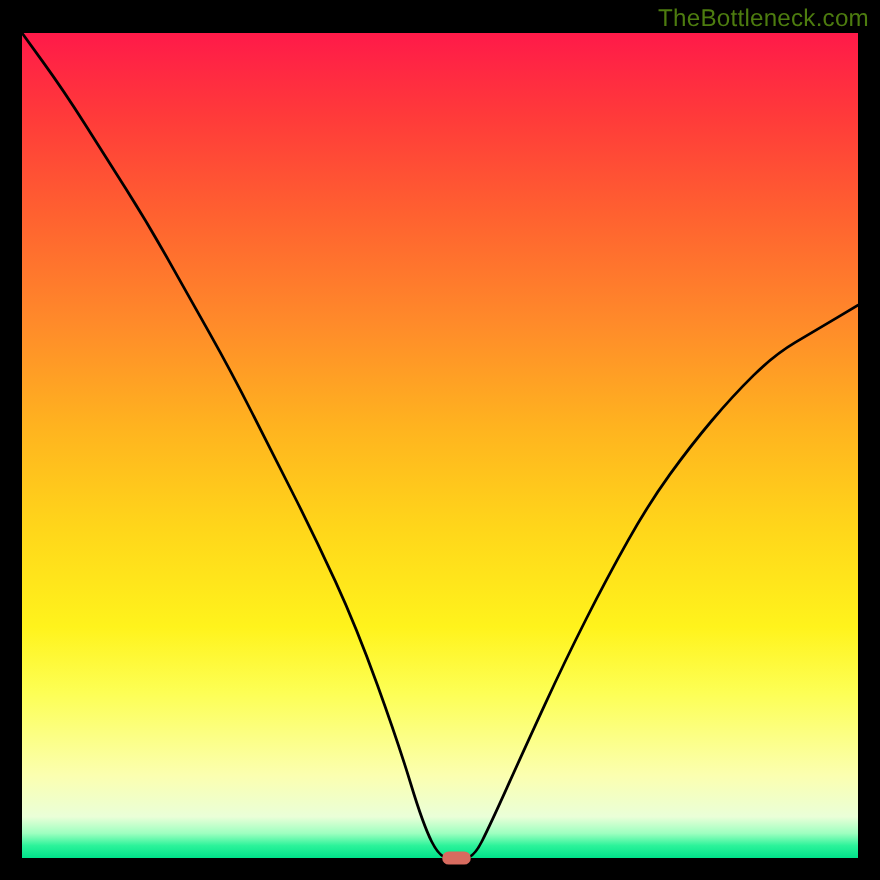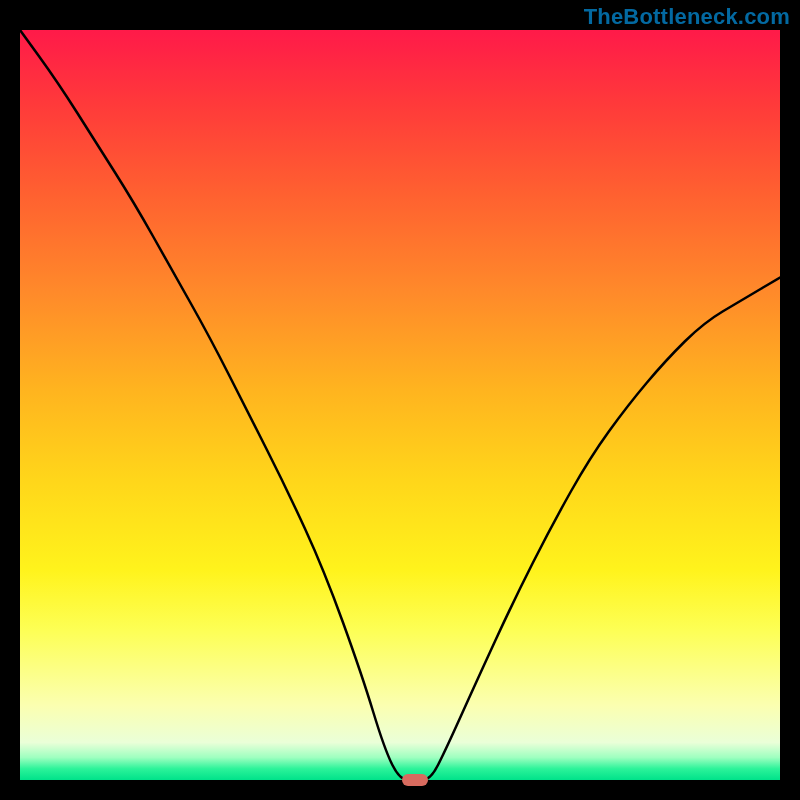--- a/index.html
+++ b/index.html
@@ -14,23 +14,23 @@
   .frame {
     position: relative;
     width: 800px;
     height: 800px;
     background: #000;
   }
   .attribution {
     position: absolute;
     top: 4px;
     right: 10px;
-    color: #0369a1;
+    color: #4d7c0f;
     font-size: 22px;
-    font-weight: 700;
+    font-weight: 400;
     letter-spacing: 0.2px;
     z-index: 5;
   }
   .plot-area {
     position: absolute;
     left: 20px;
     top: 30px;
     width: 760px;
     height: 750px;
   }

